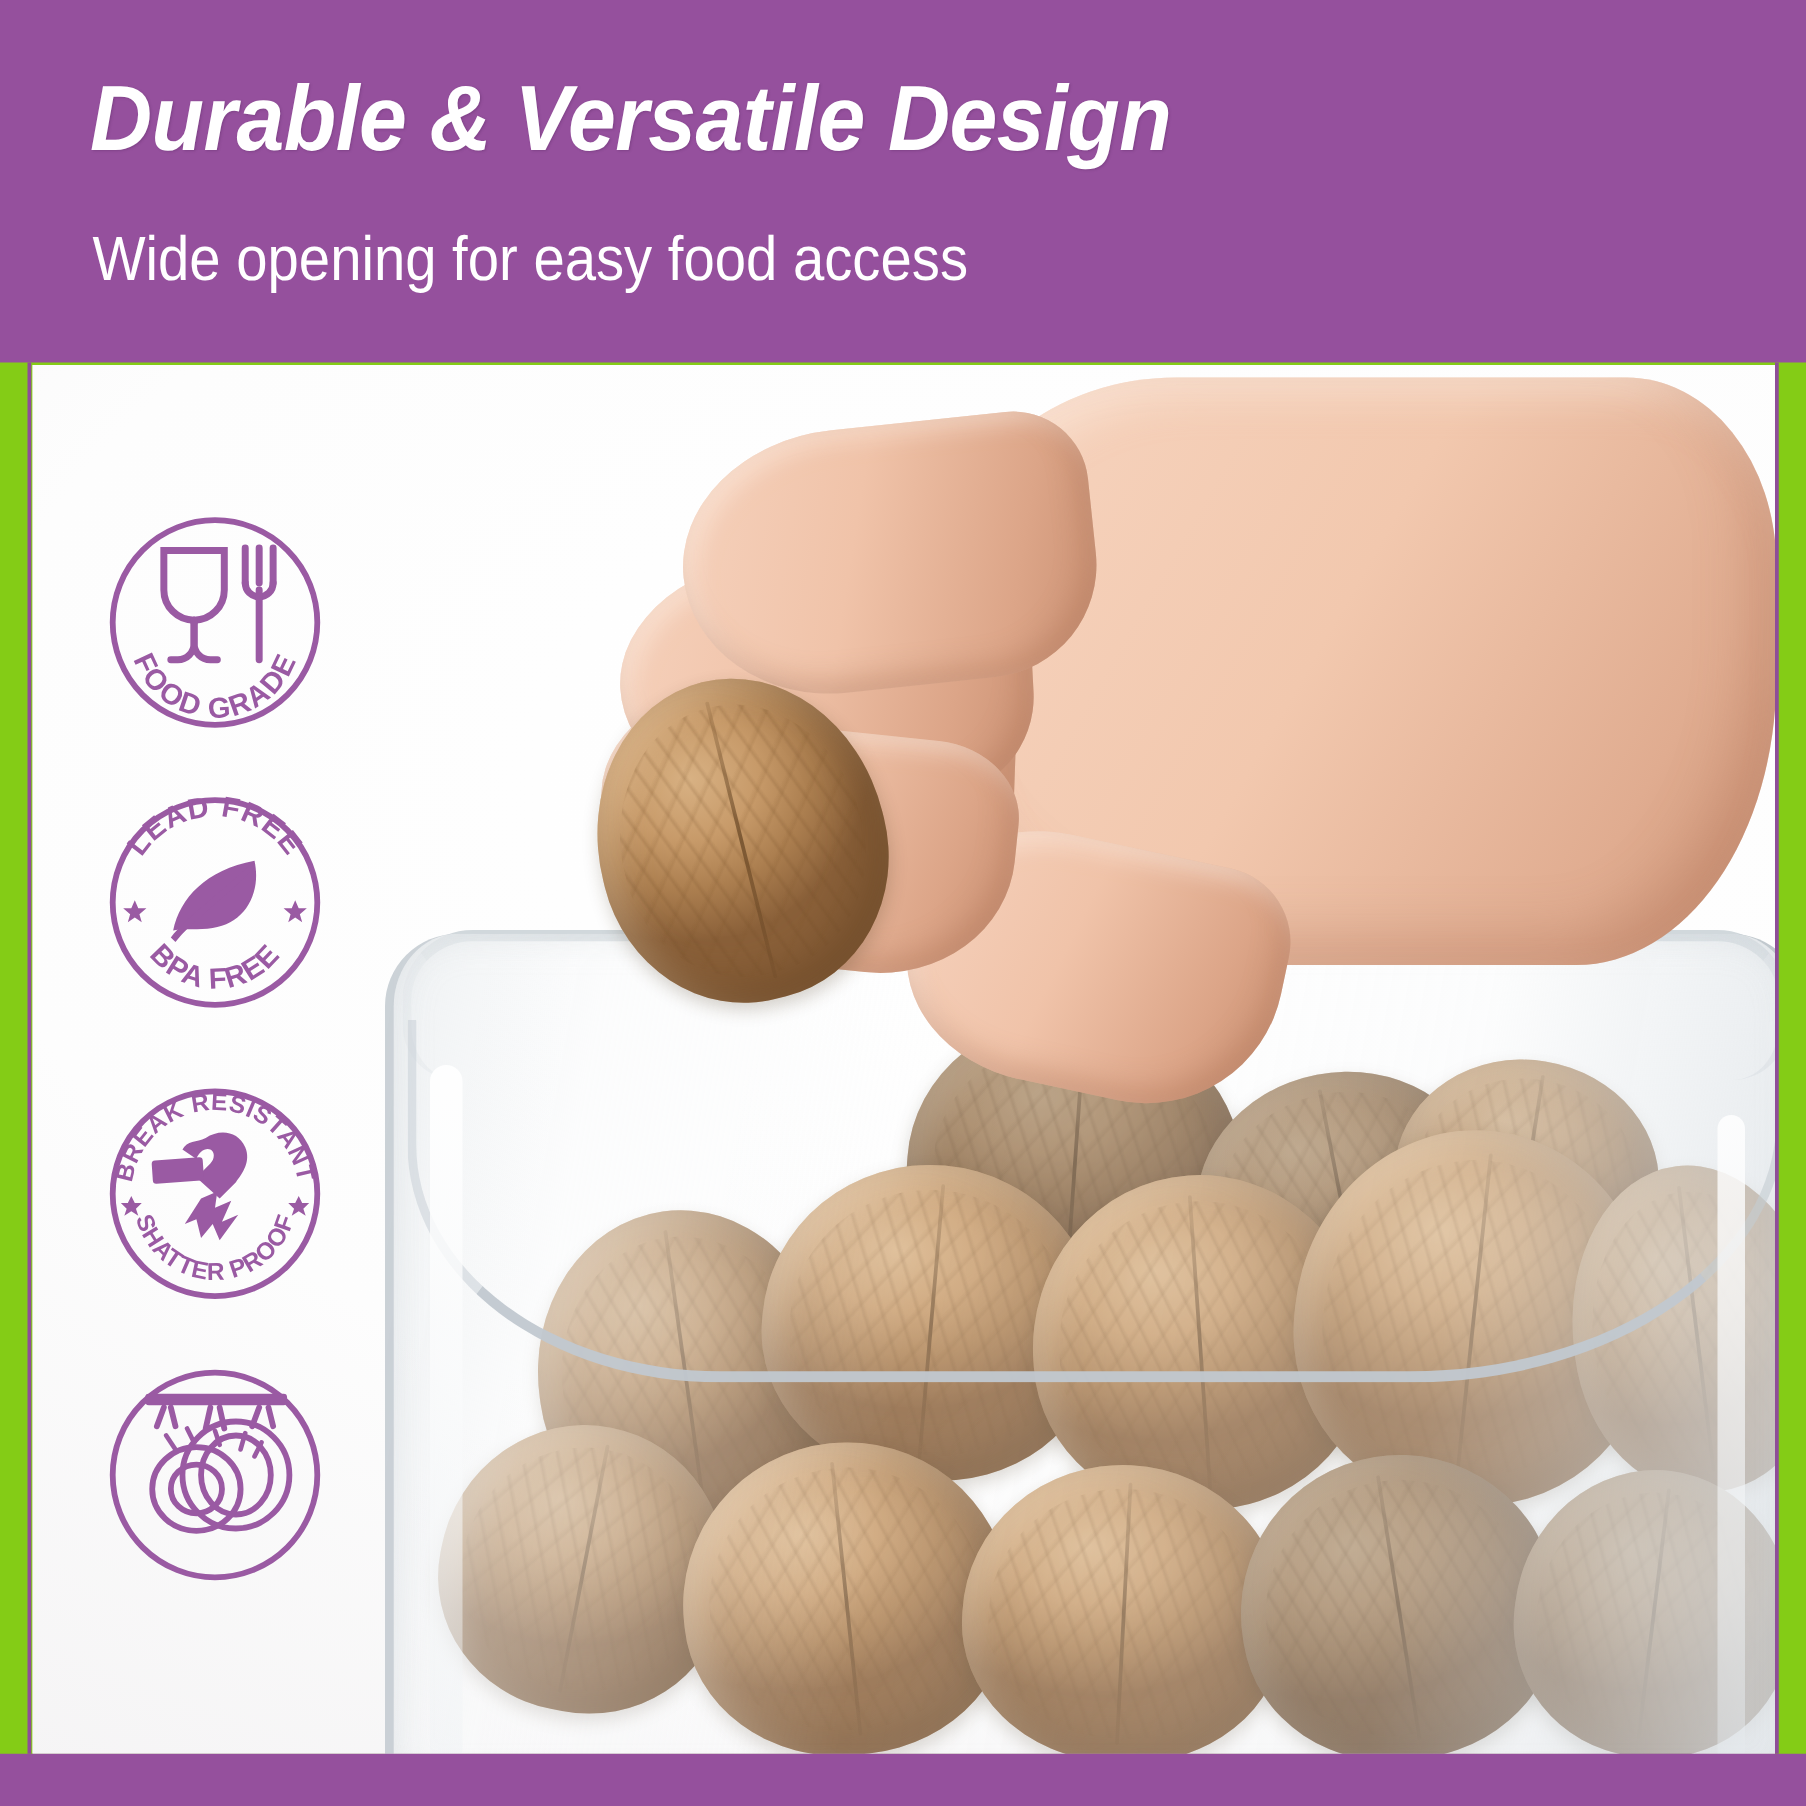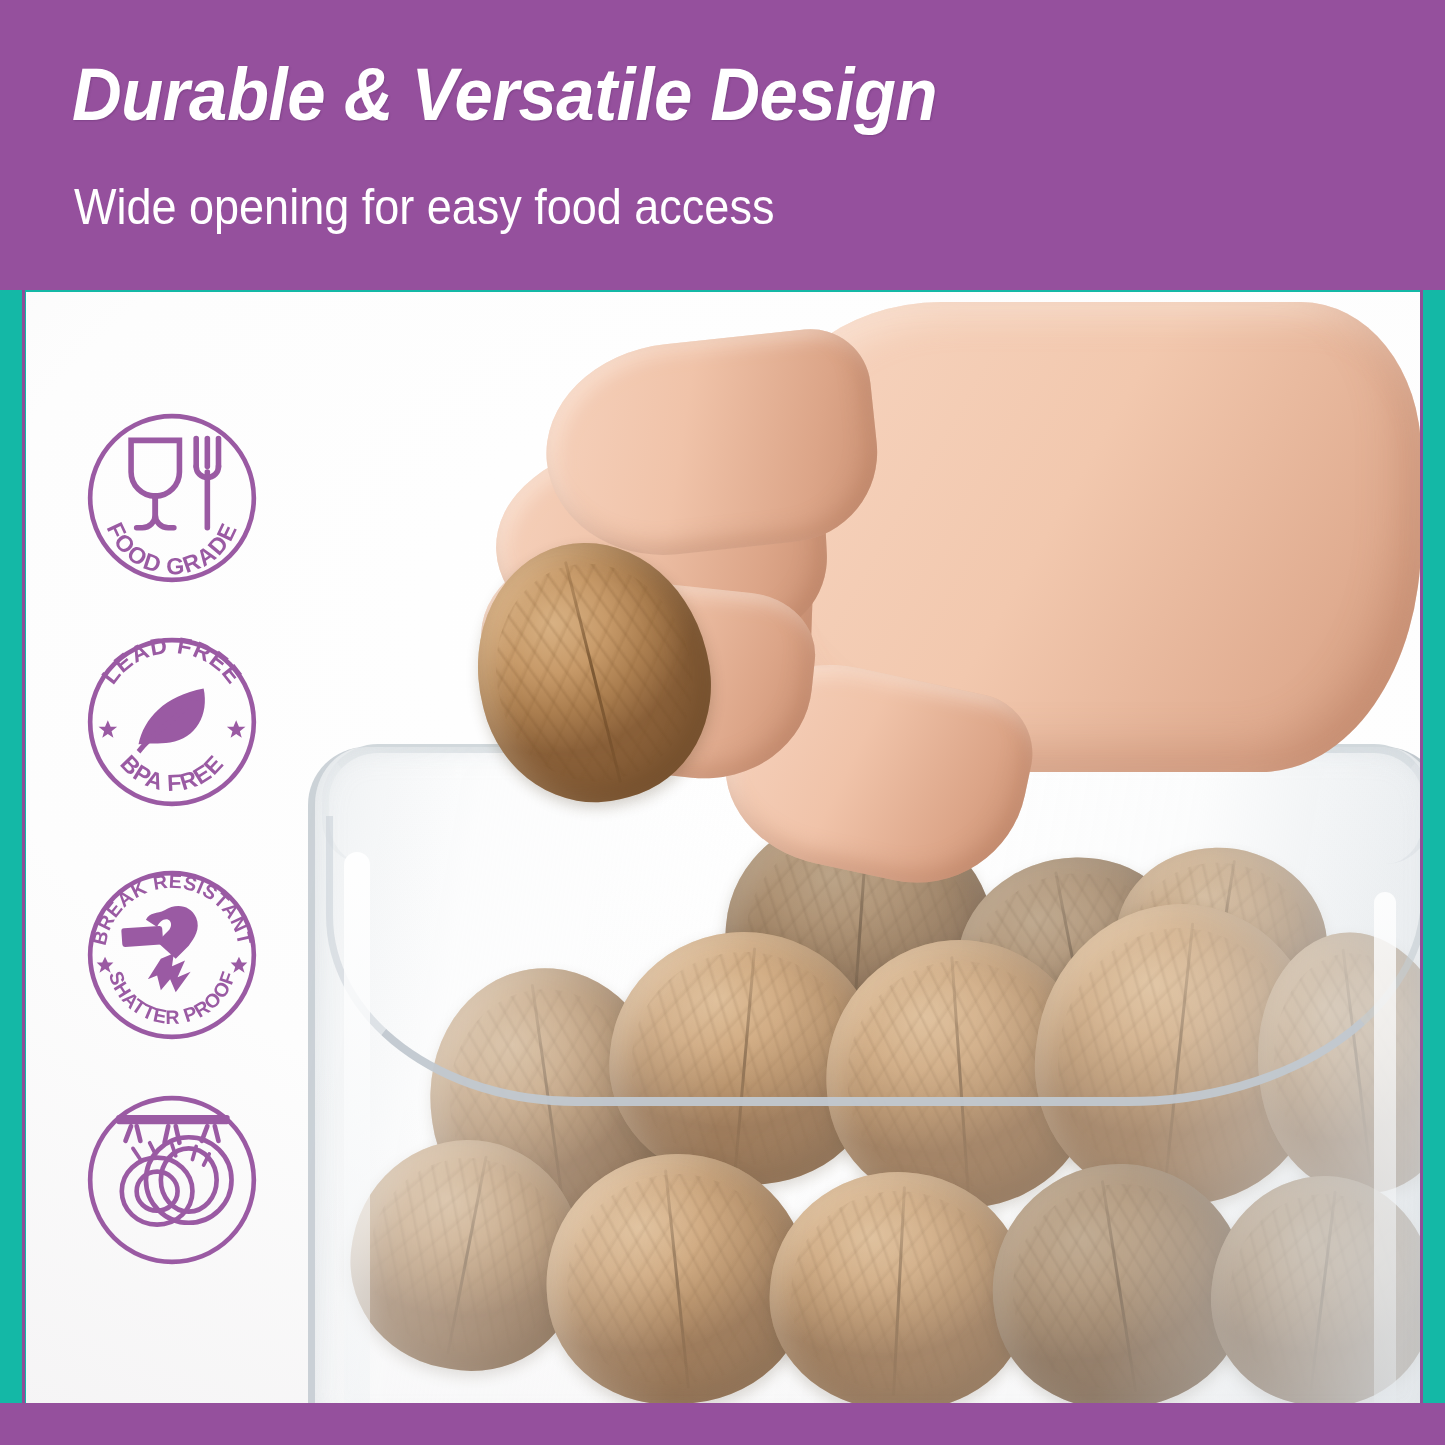--- a/index.html
+++ b/index.html
@@ -4,21 +4,21 @@
 <style>
   html, body {
     margin: 0;
     padding: 0;
     background: #ffffff;
   }
   #page {
     position: relative;
     width: 1445px;
     height: 1445px;
-    background: #14b8a6;
+    background: #84cc16;
     overflow: hidden;
     font-family: "Liberation Sans", "DejaVu Sans", sans-serif;
   }
 
   
   #header-band {
     position: absolute;
     left: 0; top: 0;
     width: 1445px;
     height: 290px;

